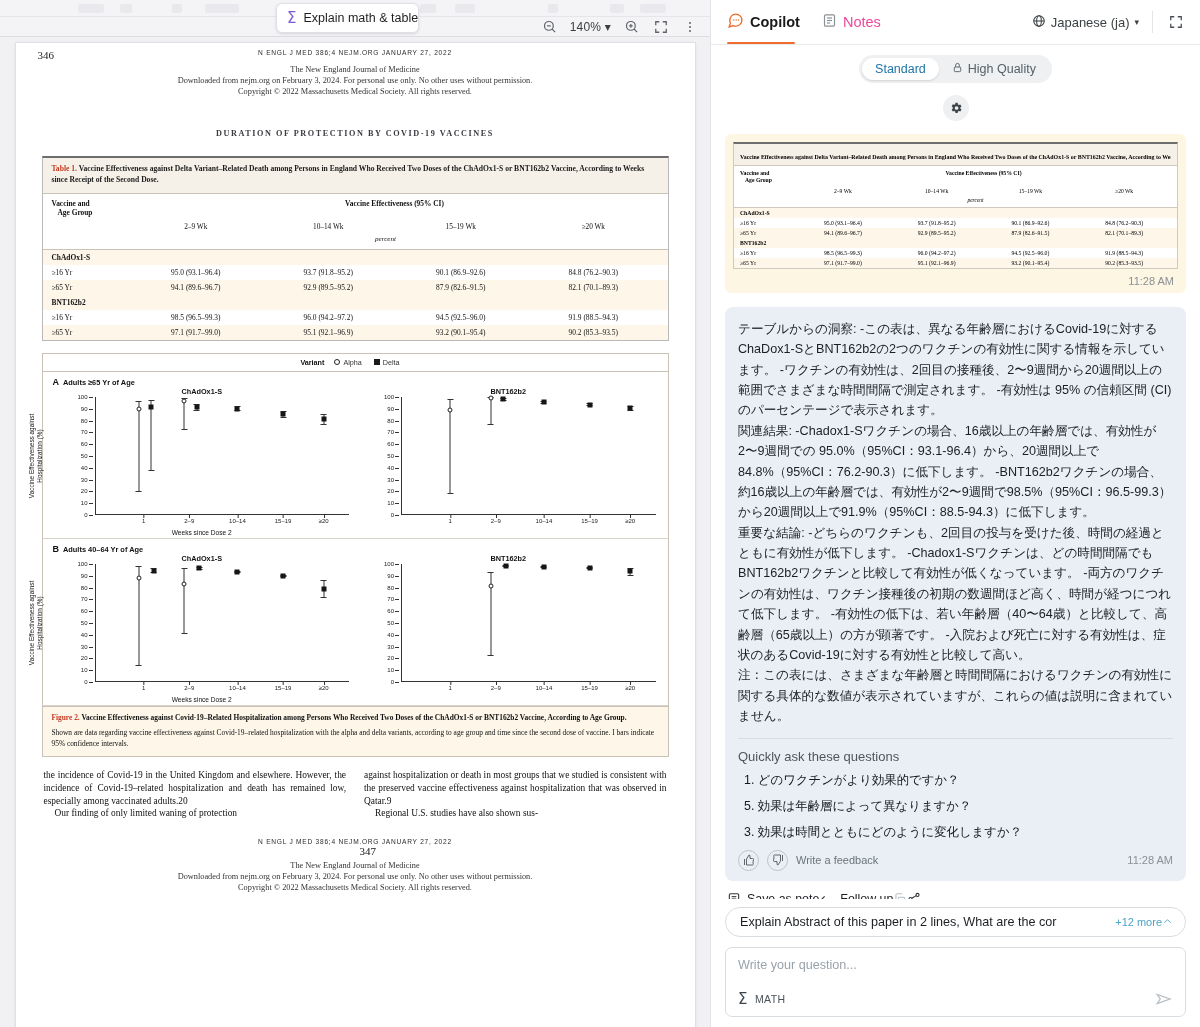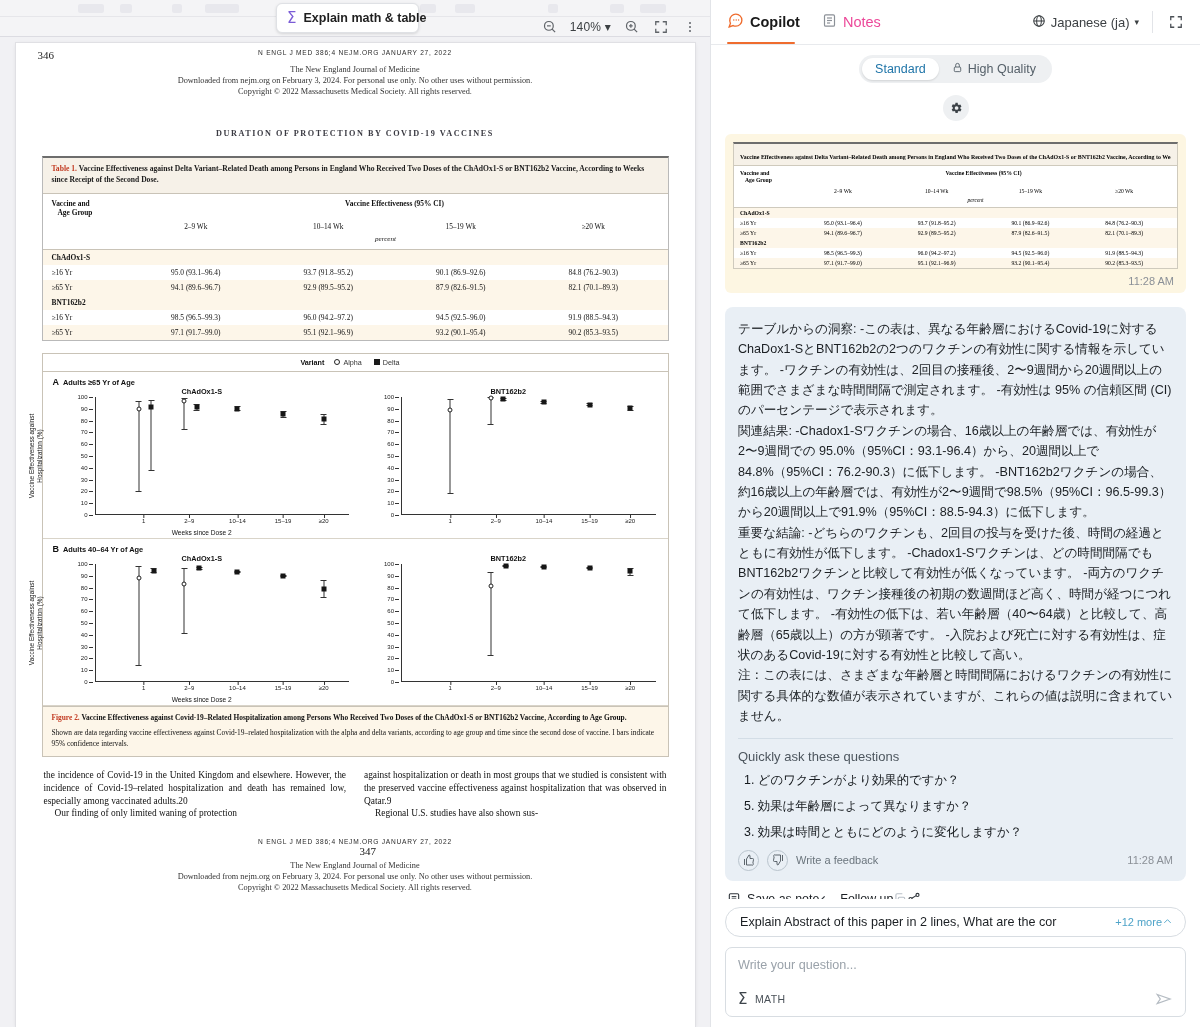--- a/index.html
+++ b/index.html
@@ -26,21 +26,21 @@
   .vt-right { display:flex; align-items:center; gap:12px; margin-right:2px; }
   .vt-ico { width:17px; height:17px; display:flex; align-items:center; justify-content:center; color:#5f6368; cursor:pointer; }
   .zoomlabel { font-size:12px; color:#3c4043; letter-spacing:.2px; }
   .explain-chip {
     position:absolute; left:276px; top:-14px; width:143px; height:30px;
     background:#fff; border:1px solid #dfe1e5; border-radius:6px;
     display:flex; align-items:center; gap:7px; padding:0 10px;
     box-shadow:0 1px 3px rgba(0,0,0,.13); cursor:pointer; z-index:5;
   }
   .explain-chip .sig { color:#7b5cd6; font-size:15px; line-height:1; font-family:"DejaVu Sans", sans-serif; }
-  .explain-chip .lbl { font-size:12.5px; color:#1f1f1f; font-weight:700; white-space:nowrap; }
+  .explain-chip .lbl { font-size:12.5px; color:#1f1f1f; font-weight:400; white-space:nowrap; }
 
   .pagewrap { flex:1; overflow:hidden; display:flex; justify-content:center; padding-top:6px; }
   .page {
     width:679px; background:#fff; box-shadow:0 0 0 1px #e0e0e4, 0 1px 4px rgba(0,0,0,.10);
     padding:6px 22px 0 22px; font-family:"Liberation Serif", serif; color:#111;
     position:relative;
   }
   .pg-topline { display:flex; align-items:flex-start; }
   .pg-num { font-size:11px; color:#222; width:42px; font-family:"Liberation Serif", serif; }
   .pg-topmid { flex:1; text-align:center; }

